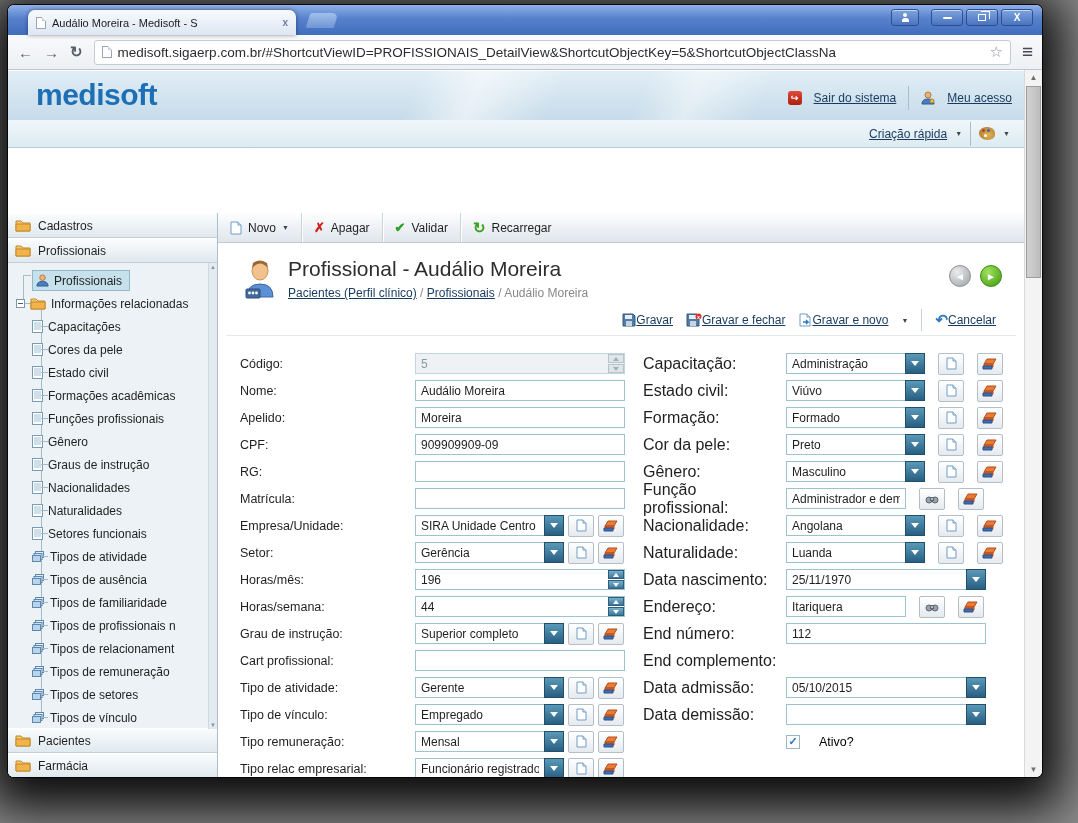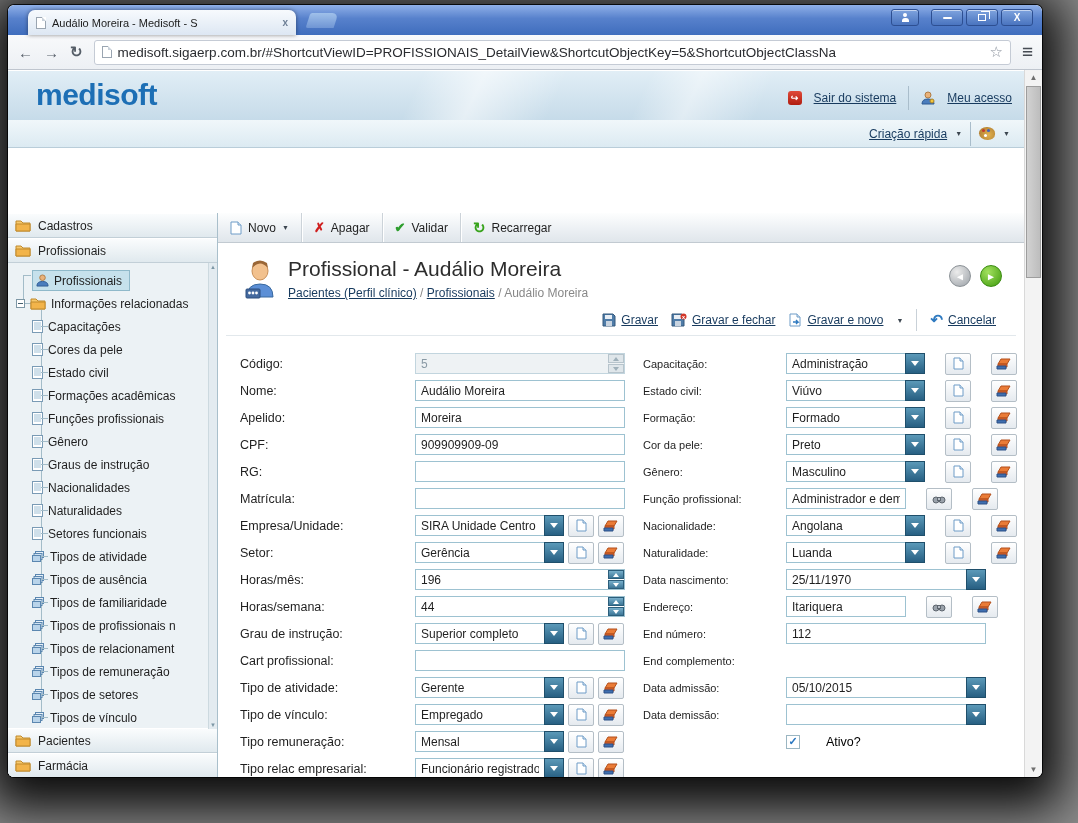--- a/index.html
+++ b/index.html
@@ -118,32 +118,32 @@
   .dtitle { position:absolute; left:70px; top:14px; font-size:21px; color:#2d2d2d; }
   .dcrumb { position:absolute; left:70px; top:43px; font-size:12px; color:#888; }
   .blink { color:#173a5e; text-decoration:underline; }
   .navbtns { position:absolute; right:22px; top:22px; display:flex; gap:9px; }
   .circ { width:22px; height:22px; border-radius:50%; color:#fff; font-size:10px;
     display:flex; align-items:center; justify-content:center; }
   .circ.back { background:radial-gradient(circle at 35% 30%, #ececec, #9aa0a6); border:1px solid #8b9196; }
   .circ.fwd  { background:radial-gradient(circle at 35% 30%, #a2e15e, #3f9a0c); border:1px solid #3a8c10; }
 
   .actions { position:absolute; top:66px; right:28px; display:flex; align-items:center; gap:13px; font-size:12px; }
-  .act { display:flex; align-items:center; gap:5px; }
+  .act { display:flex; align-items:center; }
   .asep { width:1px; height:22px; background:#c9d1d8; }
   .undo { color:#2f7ac0; font-weight:bold; font-size:15px; }
   .hline-actions { position:absolute; top:92px; left:8px; right:8px; border-top:1px solid #e2e8ec; }
 
   
   .form { position:absolute; left:22px; top:107px; }
   .frow { display:flex; align-items:center; height:27px; }
   .lab1 { width:175px; font-size:12.5px; color:#1f1f1f; }
-  .lab2 { width:143px; margin-left:6px; font-size:11px; color:#1f1f1f; }
+  .lab2 { width:143px; margin-left:6px; font-size:16px; color:#1f1f1f; }
   .fld1 { width:222px; display:flex; align-items:center; gap:4px; }
-  .fld2 { width:215px; display:flex; align-items:center; gap:20px; }
+  .fld2 { width:215px; display:flex; align-items:center; gap:13px; }
   .inp { height:21px; border:1px solid #9dc2d1; font-size:12px; padding:1px 5px; color:#1f1f1f;
     font-family:inherit; background:#fff; }
   .w-t1 { width:210px; } .w-t2 { width:200px; }
   .cbox { display:flex; }
   .w-c1 { width:129px; border-right:none; } .w-c2 { width:119px; border-right:none; }
   .w-d  { width:180px; border-right:none; } .w-lk { width:120px; }
   .drop { width:20px; height:21px; background:linear-gradient(#5b99b8,#275f82); border:1px solid #1f4f6b;
     display:flex; align-items:center; justify-content:center; flex:0 0 auto; }
   .drop i { border-left:4px solid transparent; border-right:4px solid transparent; border-top:5px solid #fff; }
   .sbtn { width:26px; height:22px; border:1px solid #b4bec6; border-radius:2px;

